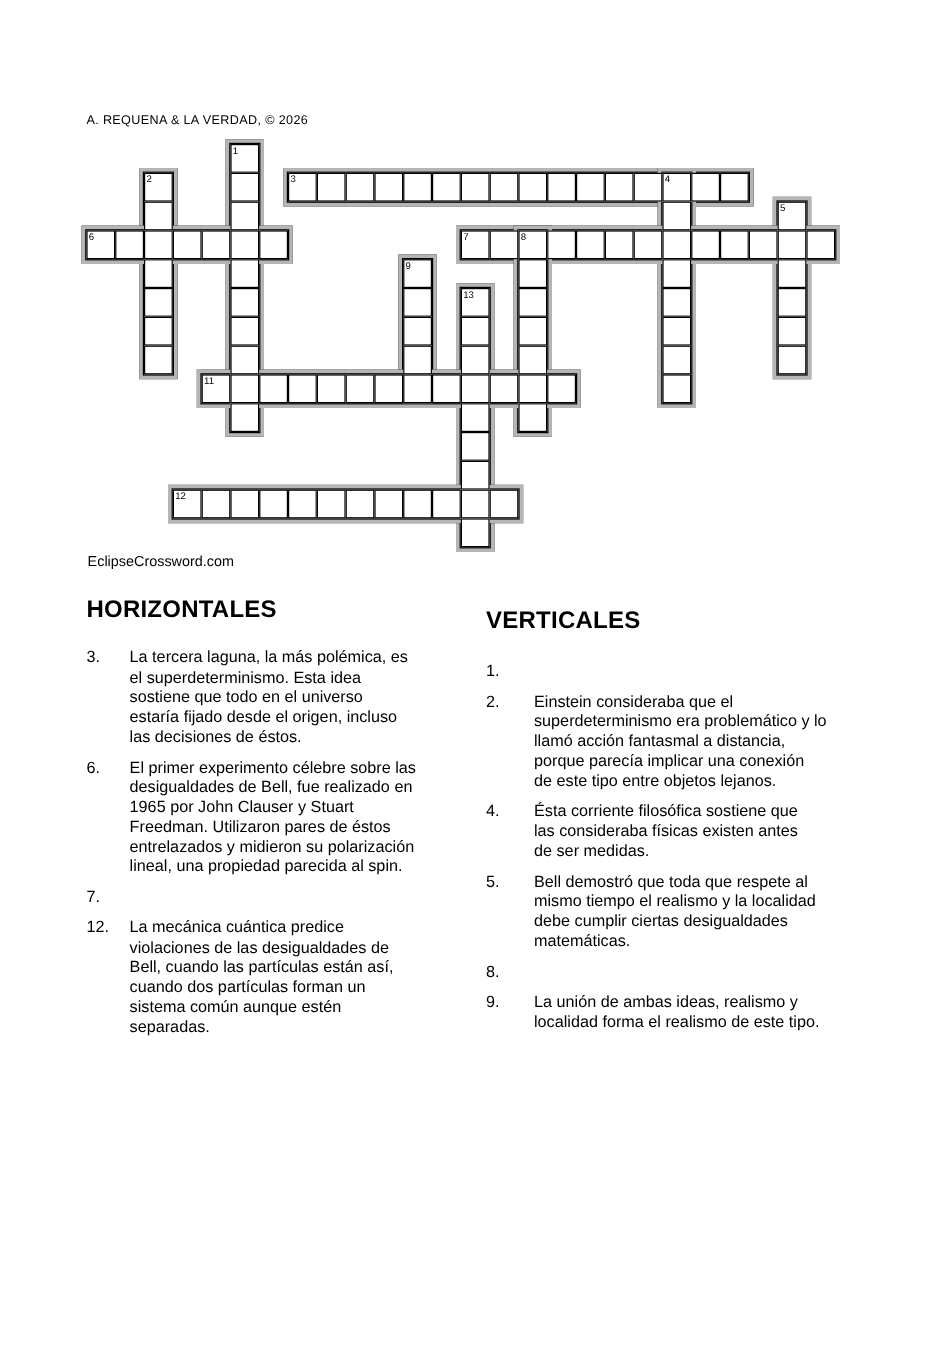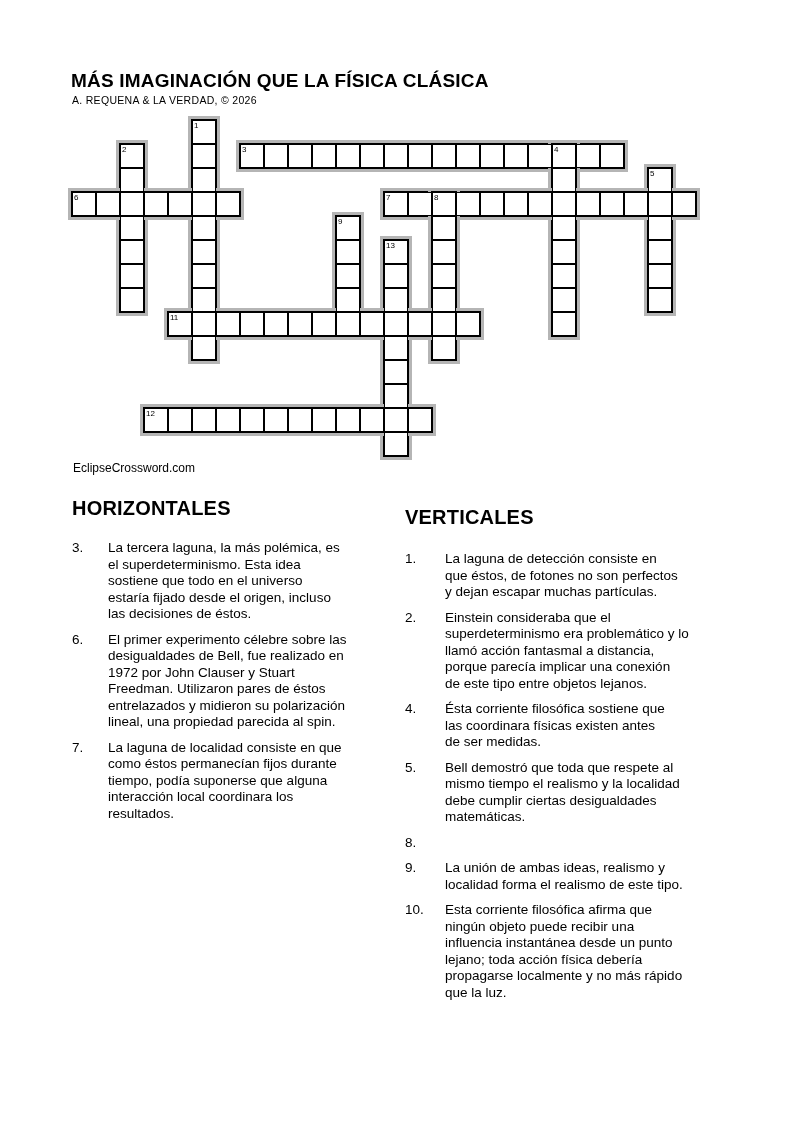--- a/index.html
+++ b/index.html
@@ -24,21 +24,20 @@
   .down-col  .clue-list { margin-top:22px; }
   .clue { display:flex; margin-bottom:9px; font-size:13.5px; line-height:16.5px; }
   .clue-num { flex:none; width:36px; }
   .down-col .clue-num { width:40px; }
   .clue-text { flex:1; white-space:pre-line; }
 </style>
 </head>
 <body>
 
 <div class="page">
-  <div class="title">MÁS IMAGINACIÓN QUE LA FÍSICA CLÁSICA</div>
   <div class="byline">A. REQUENA &amp; LA VERDAD, © 2026</div>
 
   <div id="crossword-grid">
       <div class="word-outline" style="border-color: rgb(181, 181, 181); left: 188px; top: 116px; width: 32px; height: 248px;"></div>
       <div class="word-outline" style="border-color: rgb(181, 181, 181); left: 116px; top: 140px; width: 32px; height: 176px;"></div>
       <div class="word-outline" style="border-color: rgb(181, 181, 181); left: 236px; top: 140px; width: 392px; height: 32px;"></div>
       <div class="word-outline" style="border-color: rgb(181, 181, 181); left: 548px; top: 140px; width: 32px; height: 200px;"></div>
       <div class="word-outline" style="border-color: rgb(181, 181, 181); left: 644px; top: 164px; width: 32px; height: 152px;"></div>
       <div class="word-outline" style="border-color: rgb(181, 181, 181); left: 68px; top: 188px; width: 176px; height: 32px;"></div>
       <div class="word-outline" style="border-color: rgb(181, 181, 181); left: 380px; top: 188px; width: 320px; height: 32px;"></div>
@@ -184,78 +183,70 @@
           <div class="clue-text">La tercera laguna, la más polémica, es
 el superdeterminismo. Esta idea
 sostiene que todo en el universo
 estaría fijado desde el origen, incluso
 las decisiones de éstos.</div>
         </div>
         <div class="clue">
           <div class="clue-num">6.</div>
           <div class="clue-text">El primer experimento célebre sobre las
 desigualdades de Bell, fue realizado en
-1972 por John Clauser y Stuart
+1965 por John Clauser y Stuart
 Freedman. Utilizaron pares de éstos
 entrelazados y midieron su polarización
 lineal, una propiedad parecida al spin.</div>
         </div>
         <div class="clue">
           <div class="clue-num">7.</div>
-          <div class="clue-text">La laguna de localidad consiste en que
-como éstos permanecían fijos durante
-tiempo, podía suponerse que alguna
-interacción local coordinara los
-resultados.</div>
+        </div>
+        <div class="clue">
+          <div class="clue-num">12.</div>
+          <div class="clue-text">La mecánica cuántica predice
+violaciones de las desigualdades de
+Bell, cuando las partículas están así,
+cuando dos partículas forman un
+sistema común aunque estén
+separadas.</div>
         </div>
       </div>
   </div>
 
   <div class="clues-col down-col">
     <div class="clues-heading">VERTICALES</div>
     <div class="clue-list" id="down-list">
         <div class="clue">
           <div class="clue-num">1.</div>
-          <div class="clue-text">La laguna de detección consiste en
-que éstos, de fotones no son perfectos
-y dejan escapar muchas partículas.</div>
         </div>
         <div class="clue">
           <div class="clue-num">2.</div>
           <div class="clue-text">Einstein consideraba que el
 superdeterminismo era problemático y lo
 llamó acción fantasmal a distancia,
 porque parecía implicar una conexión
 de este tipo entre objetos lejanos.</div>
         </div>
         <div class="clue">
           <div class="clue-num">4.</div>
           <div class="clue-text">Ésta corriente filosófica sostiene que
-las coordinara físicas existen antes
+las consideraba físicas existen antes
 de ser medidas.</div>
         </div>
         <div class="clue">
           <div class="clue-num">5.</div>
           <div class="clue-text">Bell demostró que toda que respete al
 mismo tiempo el realismo y la localidad
 debe cumplir ciertas desigualdades
 matemáticas.</div>
         </div>
         <div class="clue">
           <div class="clue-num">8.</div>
         </div>
         <div class="clue">
           <div class="clue-num">9.</div>
           <div class="clue-text">La unión de ambas ideas, realismo y
 localidad forma el realismo  de este tipo.</div>
         </div>
-        <div class="clue">
-          <div class="clue-num">10.</div>
-          <div class="clue-text">Esta corriente filosófica afirma que
-ningún objeto puede recibir una
-influencia instantánea desde un punto
-lejano; toda acción física debería
-propagarse localmente y no más rápido
-que la luz.</div>
-        </div>
       </div>
   </div>
 </div>
 
 </body></html>

